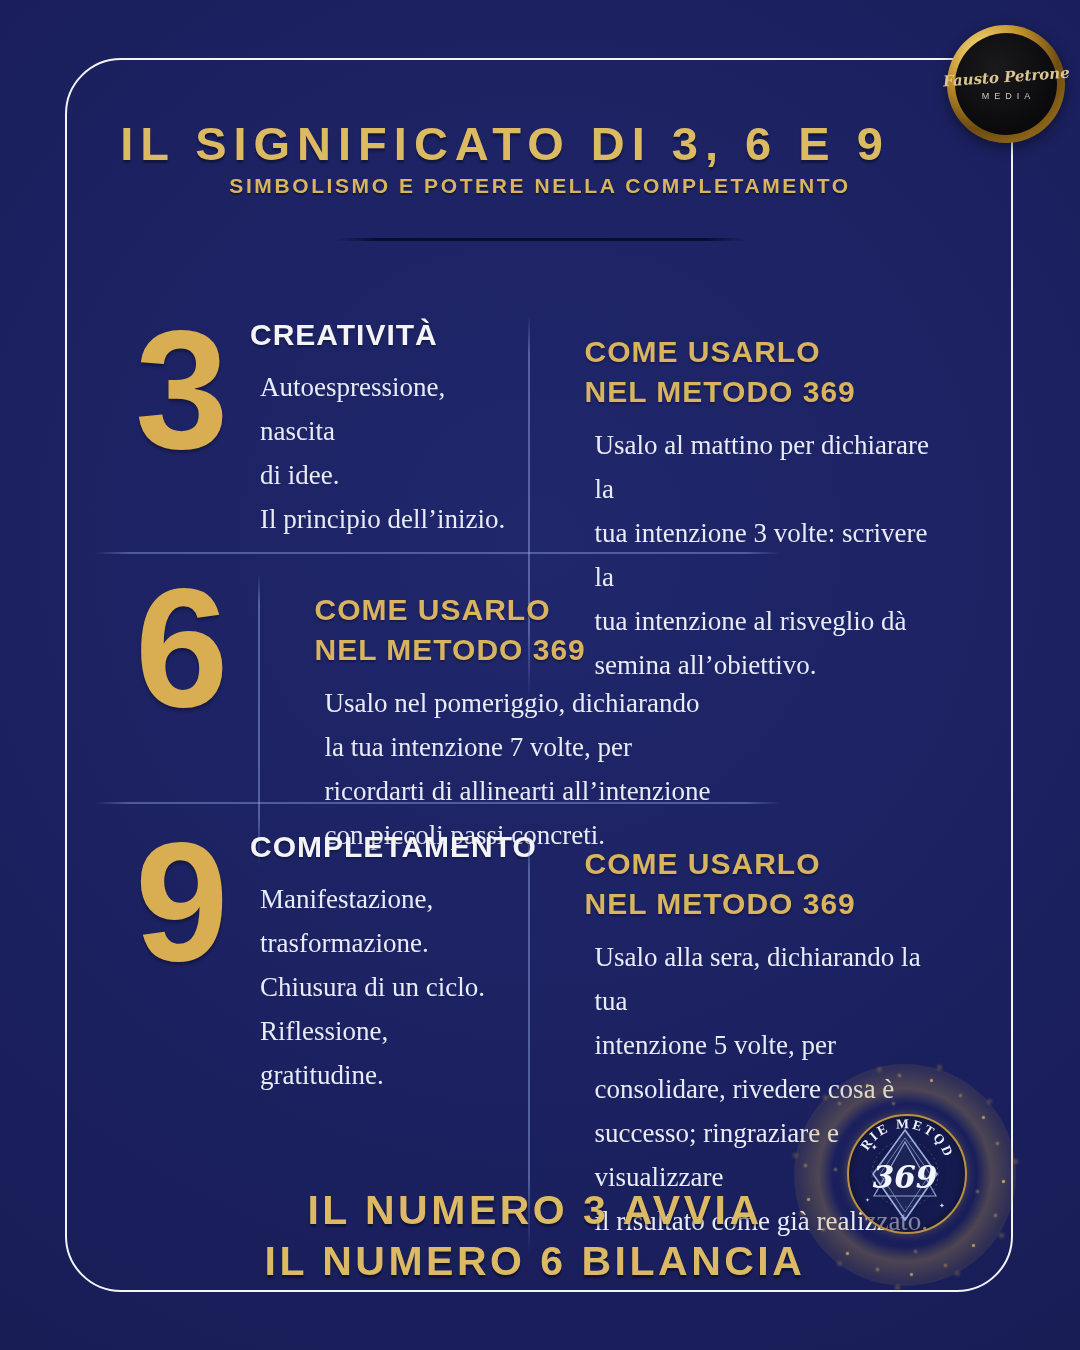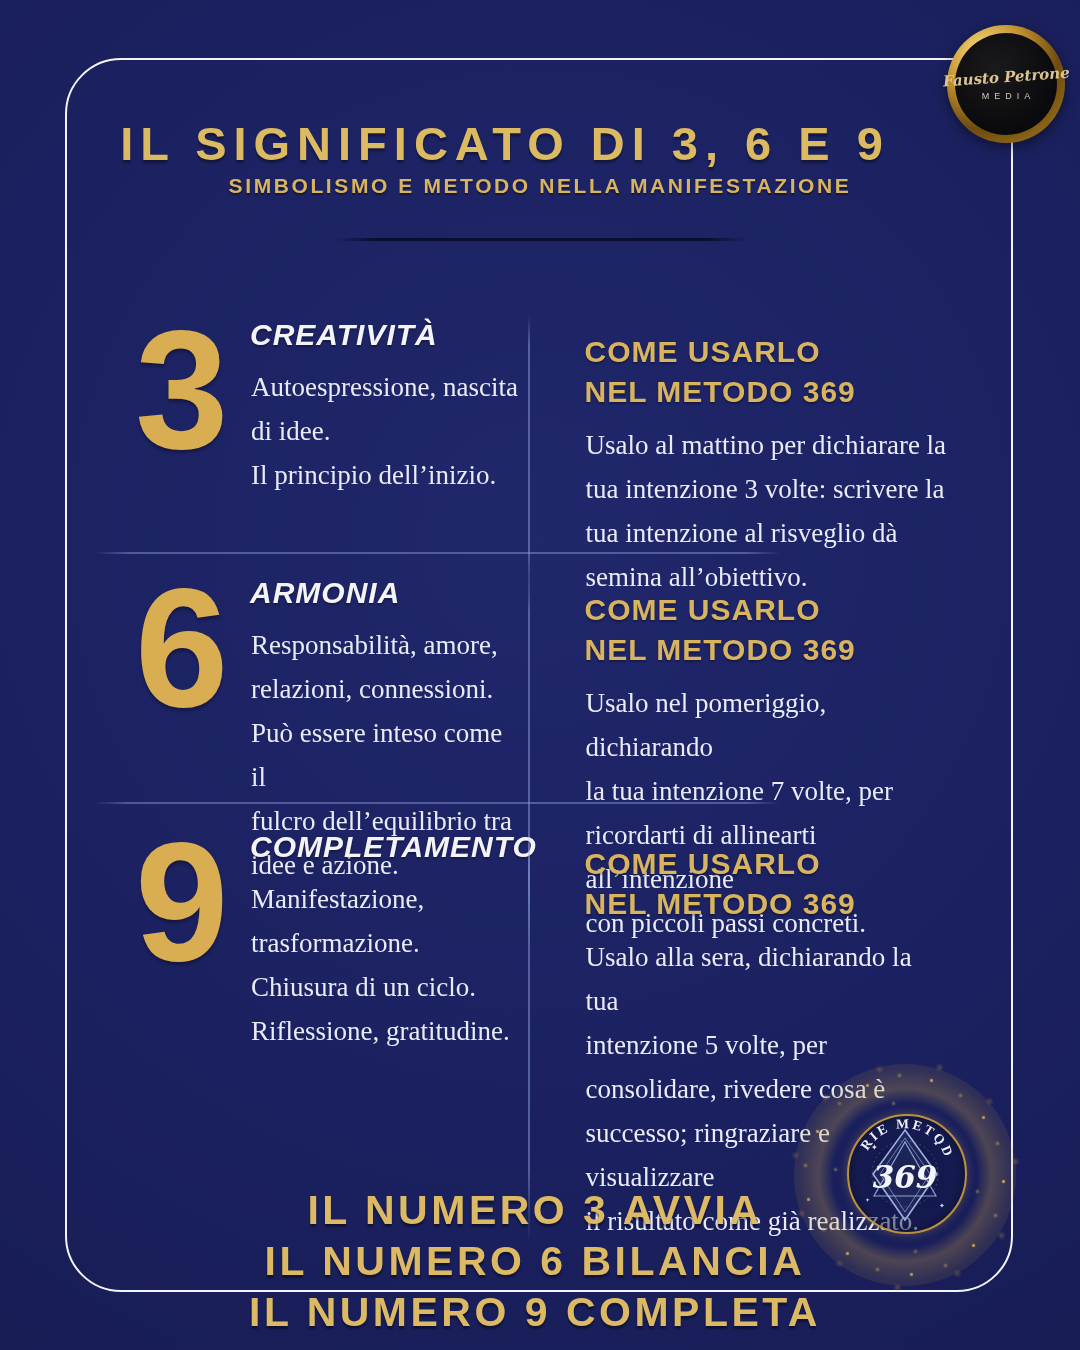--- a/index.html
+++ b/index.html
@@ -54,24 +54,24 @@
   .row-2{top:574px;}
   .row-3{top:828px;}
   .num{
     flex:none;width:115px;font-weight:800;font-size:168px;line-height:.82;
     color:#d9ad52;letter-spacing:-4px;text-shadow:0 3px 3px rgba(0,0,0,.3);
     margin-top:6px;
   }
   .col-left{flex:none;width:270px;}
   .col-left h3{
     margin:2px 0 14px 0;font-weight:800;font-size:30px;line-height:1.1;
-    letter-spacing:1px;color:#f4f4f6;text-shadow:0 2px 2px rgba(0,0,0,.3);font-style:italic;
+    letter-spacing:1px;color:#f4f4f6;text-shadow:0 2px 2px rgba(0,0,0,.3);
   }
   .desc, .usage-body{
-    margin:1px;font-family:"Liberation Serif", serif;font-size:27px;line-height:1.63;
+    margin:10px;font-family:"Liberation Serif", serif;font-size:27px;line-height:1.63;
     color:#e9ecf6;white-space:pre-line;
   }
   .vline{
     flex:none;width:1.5px;margin-left:8px;margin-right:55px;
     background:linear-gradient(180deg, rgba(130,148,210,0) 0%, rgba(130,148,210,.55) 10%,
                rgba(130,148,210,.55) 82%, rgba(130,148,210,0) 100%);
   }
   .col-right{flex:1;min-width:0;}
   .col-right h4{
     margin:16px 0 12px 0;font-weight:800;font-size:30px;line-height:1.32;
@@ -134,21 +134,21 @@
 <div class="card-border"></div>
 
 <div class="logo">
   <div class="logo-inner">
     <div class="logo-name">Fausto Petrone</div>
     <div class="logo-sub">MEDIA</div>
   </div>
 </div>
 
 <div class="title">IL SIGNIFICATO DI 3, 6 E 9</div>
-<div class="subtitle">SIMBOLISMO E METODO NELLA MANIFESTAZIONE</div>
+<div class="subtitle">SIMBOLISMO E POTERE NELLA COMPLETAMENTO</div>
 <div class="top-divider"></div>
 
 <div class="row row-1">
   <div class="num">3</div>
   <div class="col-left">
     <h3>CREATIVITÀ</h3>
     <p class="desc">Autoespressione, nascita
 di idee.
 Il principio dell’inizio.</p>
   </div>
@@ -160,28 +160,20 @@
 tua intenzione 3 volte: scrivere la
 tua intenzione al risveglio dà
 semina all’obiettivo.</p>
   </div>
 </div>
 
 <div class="hr-divider hr-1"></div>
 
 <div class="row row-2">
   <div class="num">6</div>
-  <div class="col-left">
-    <h3>ARMONIA</h3>
-    <p class="desc">Responsabilità, amore,
-relazioni, connessioni.
-Può essere inteso come il
-fulcro dell’equilibrio tra
-idee e azione.</p>
-  </div>
   <div class="vline"></div>
   <div class="col-right">
     <h4>COME USARLO
 NEL METODO 369</h4>
     <p class="usage-body">Usalo nel pomeriggio, dichiarando
 la tua intenzione 7 volte, per
 ricordarti di allinearti all’intenzione
 con piccoli passi concreti.</p>
   </div>
 </div>
@@ -205,21 +197,20 @@
 intenzione 5 volte, per
 consolidare, rivedere cosa è
 successo; ringraziare e visualizzare
 il risultato come già realizzato.</p>
   </div>
 </div>
 
 <div class="footer">
   <div>IL NUMERO 3 AVVIA</div>
   <div>IL NUMERO 6 BILANCIA</div>
-  <div>IL NUMERO 9 COMPLETA</div>
 </div>
 
 <div class="badge">
   <div class="badge-dust"></div>
   <div class="speck"></div>
   <div class="speck2"></div>
   <div class="badge-ring">
     <svg class="badge-svg" width="112" height="112" viewBox="0 0 112 112" xmlns="http://www.w3.org/2000/svg" xmlns:xlink="http://www.w3.org/1999/xlink">
       <defs>
         <path id="arcPath" d="M 16.5,40 A 42,42 0 0 1 95.5,40" fill="none"></path>

